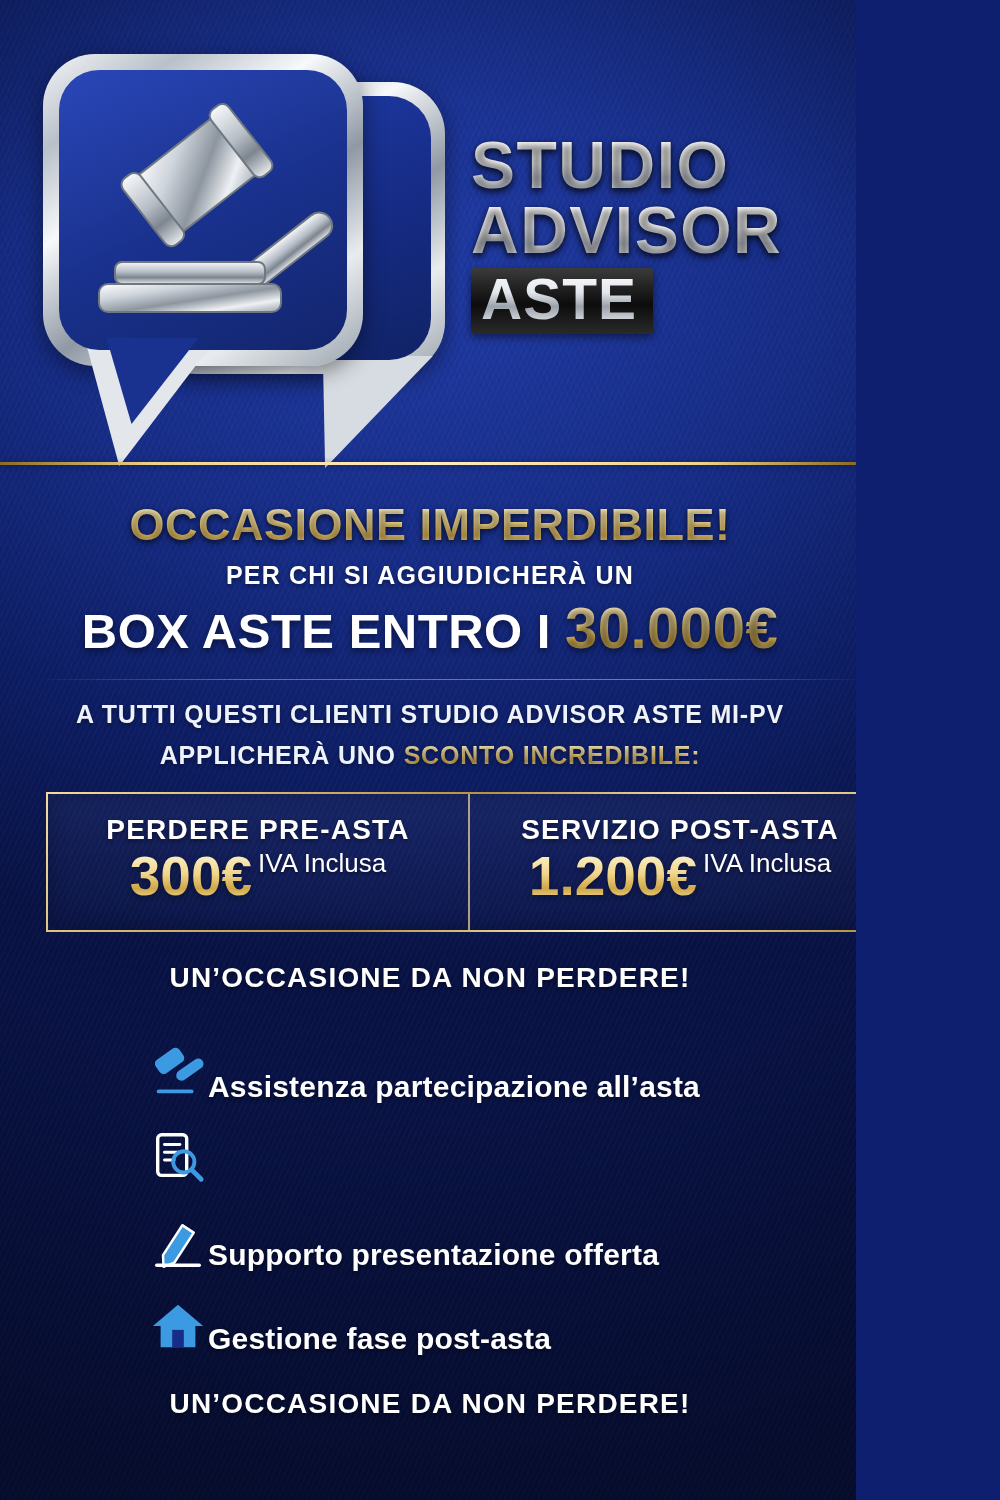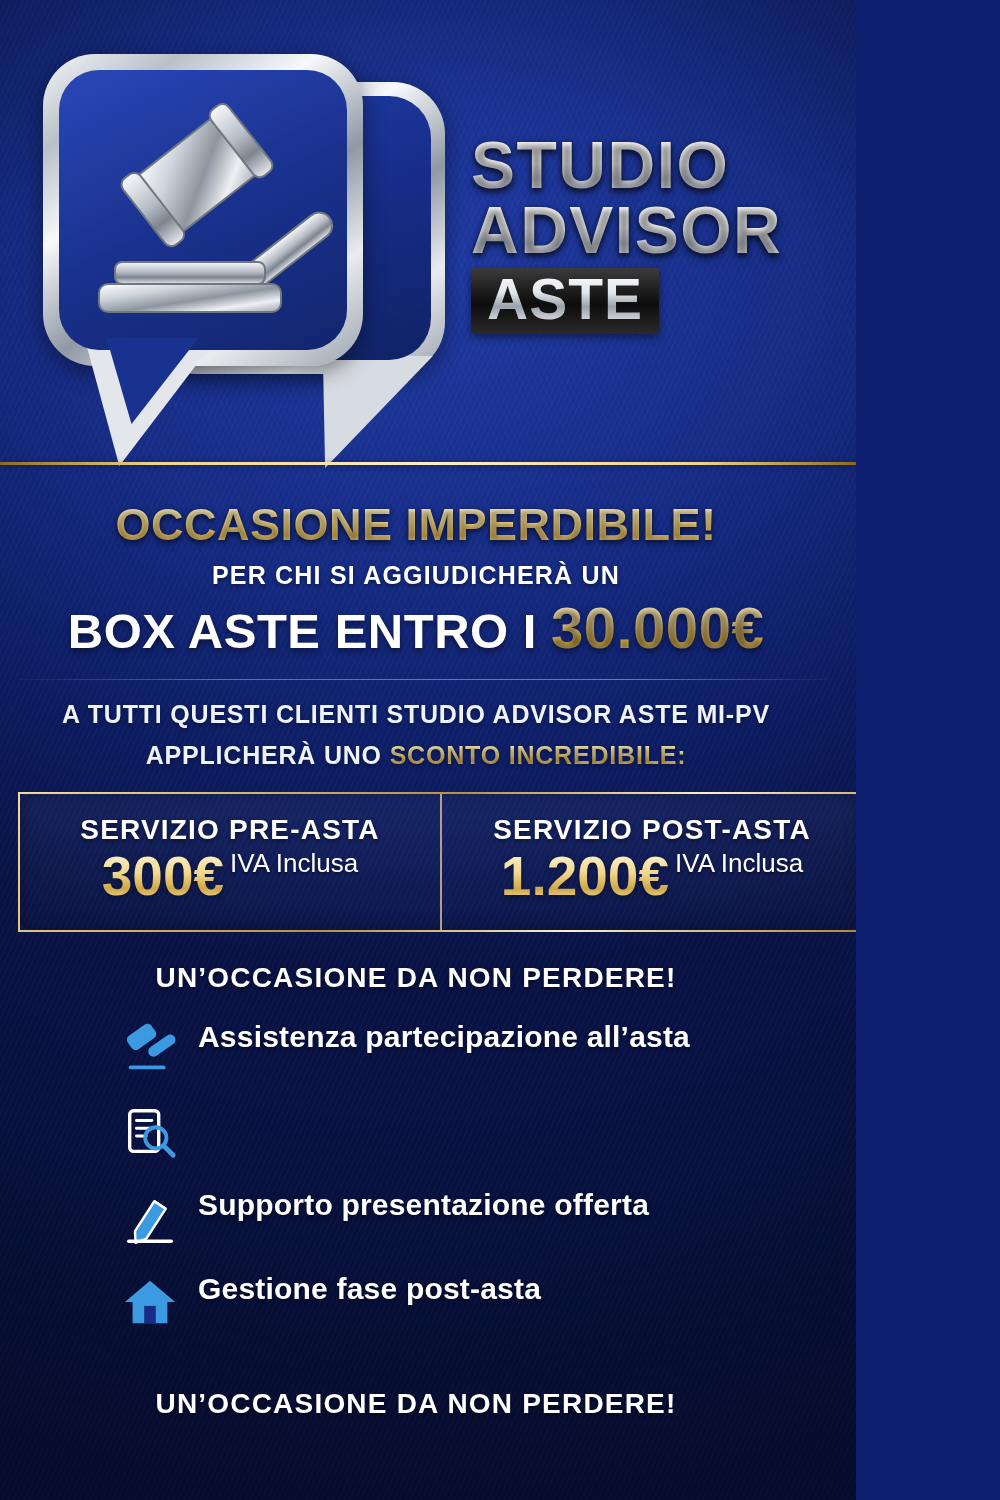--- a/index.html
+++ b/index.html
@@ -155,21 +155,21 @@
     -webkit-text-fill-color: transparent;
     text-shadow: 0 3px 6px rgba(0,0,0,0.45);
     filter: drop-shadow(0 2px 3px rgba(0,0,0,0.5));
   }
   .brand-studio { font-size: 66px; }
   .brand-advisor { font-size: 66px; margin-top: 2px; }
   .brand-aste-row {
     margin-top: 6px;
     display: inline-block;
     background: linear-gradient(180deg, #3b3b3b 0%, #0c0c0c 55%, #2a2a2a 100%);
-    padding: 3px 16px 6px 16px;
+    padding: 3px 16px 6px 10px;
     border-radius: 3px;
     box-shadow: 0 3px 8px rgba(0,0,0,0.5);
   }
   .brand-aste {
     font-size: 57px;
     font-weight: 900;
     letter-spacing: 1px;
     line-height: 1;
     background: linear-gradient(180deg, #ffffff 0%, #e3e7ec 40%, #9aa1ab 62%, #ffffff 100%);
     -webkit-background-clip: text;
@@ -190,21 +190,21 @@
     height: 3px;
     margin: 0;
     background: linear-gradient(90deg, #8c6a22 0%, #f0d489 18%, #ffeec0 50%, #f0d489 82%, #8c6a22 100%);
     box-shadow: 0 1px 6px rgba(0,0,0,0.4);
   }
 
   
   .main {
     position: relative;
     z-index: 3;
-    padding: 34px 42px 0 18px;
+    padding: 34px 42px 0 46px;
     text-align: center;
   }
   .headline {
     font-size: 45px;
     font-weight: 900;
     letter-spacing: 0.5px;
     background: linear-gradient(180deg, #fff4cf 0%, #f3d98e 42%, #d8b256 70%, #ffeec2 100%);
     -webkit-background-clip: text;
     background-clip: text;
     -webkit-text-fill-color: transparent;
@@ -331,22 +331,21 @@
   }
 
   
   .features {
     margin: 26px 0 0 0;
     padding: 0 0 0 102px;
     text-align: left;
   }
   .feature {
     display: flex;
-    align-items: flex-start;
-    gap: 18px;
+    align-items: flex-end;
     height: 84px;
   }
   .feature-icon {
     width: 60px;
     height: 60px;
     flex: none;
     display: flex;
     align-items: center;
     justify-content: center;
   }
@@ -436,21 +435,21 @@
 
     <div class="thin-rule"></div>
 
     <div class="clients-line">A TUTTI QUESTI CLIENTI STUDIO ADVISOR ASTE MI-PV</div>
     <div class="clients-line2">
       <span>APPLICHERÀ UNO </span><span class="gold">SCONTO INCREDIBILE:</span>
     </div>
 
     <div class="price-box">
       <div class="price-col">
-        <div class="price-title">SERVIZIO PRE-ASTA</div>
+        <div class="price-title">PERDERE PRE-ASTA</div>
         <div class="price-value-row">
           <span class="price-amount">300€</span>
           <span class="price-note">IVA Inclusa</span>
         </div>
       </div>
       <div class="price-col">
         <div class="price-title">SERVIZIO POST-ASTA</div>
         <div class="price-value-row">
           <span class="price-amount">1.200€</span>
           <span class="price-note">IVA Inclusa</span>

